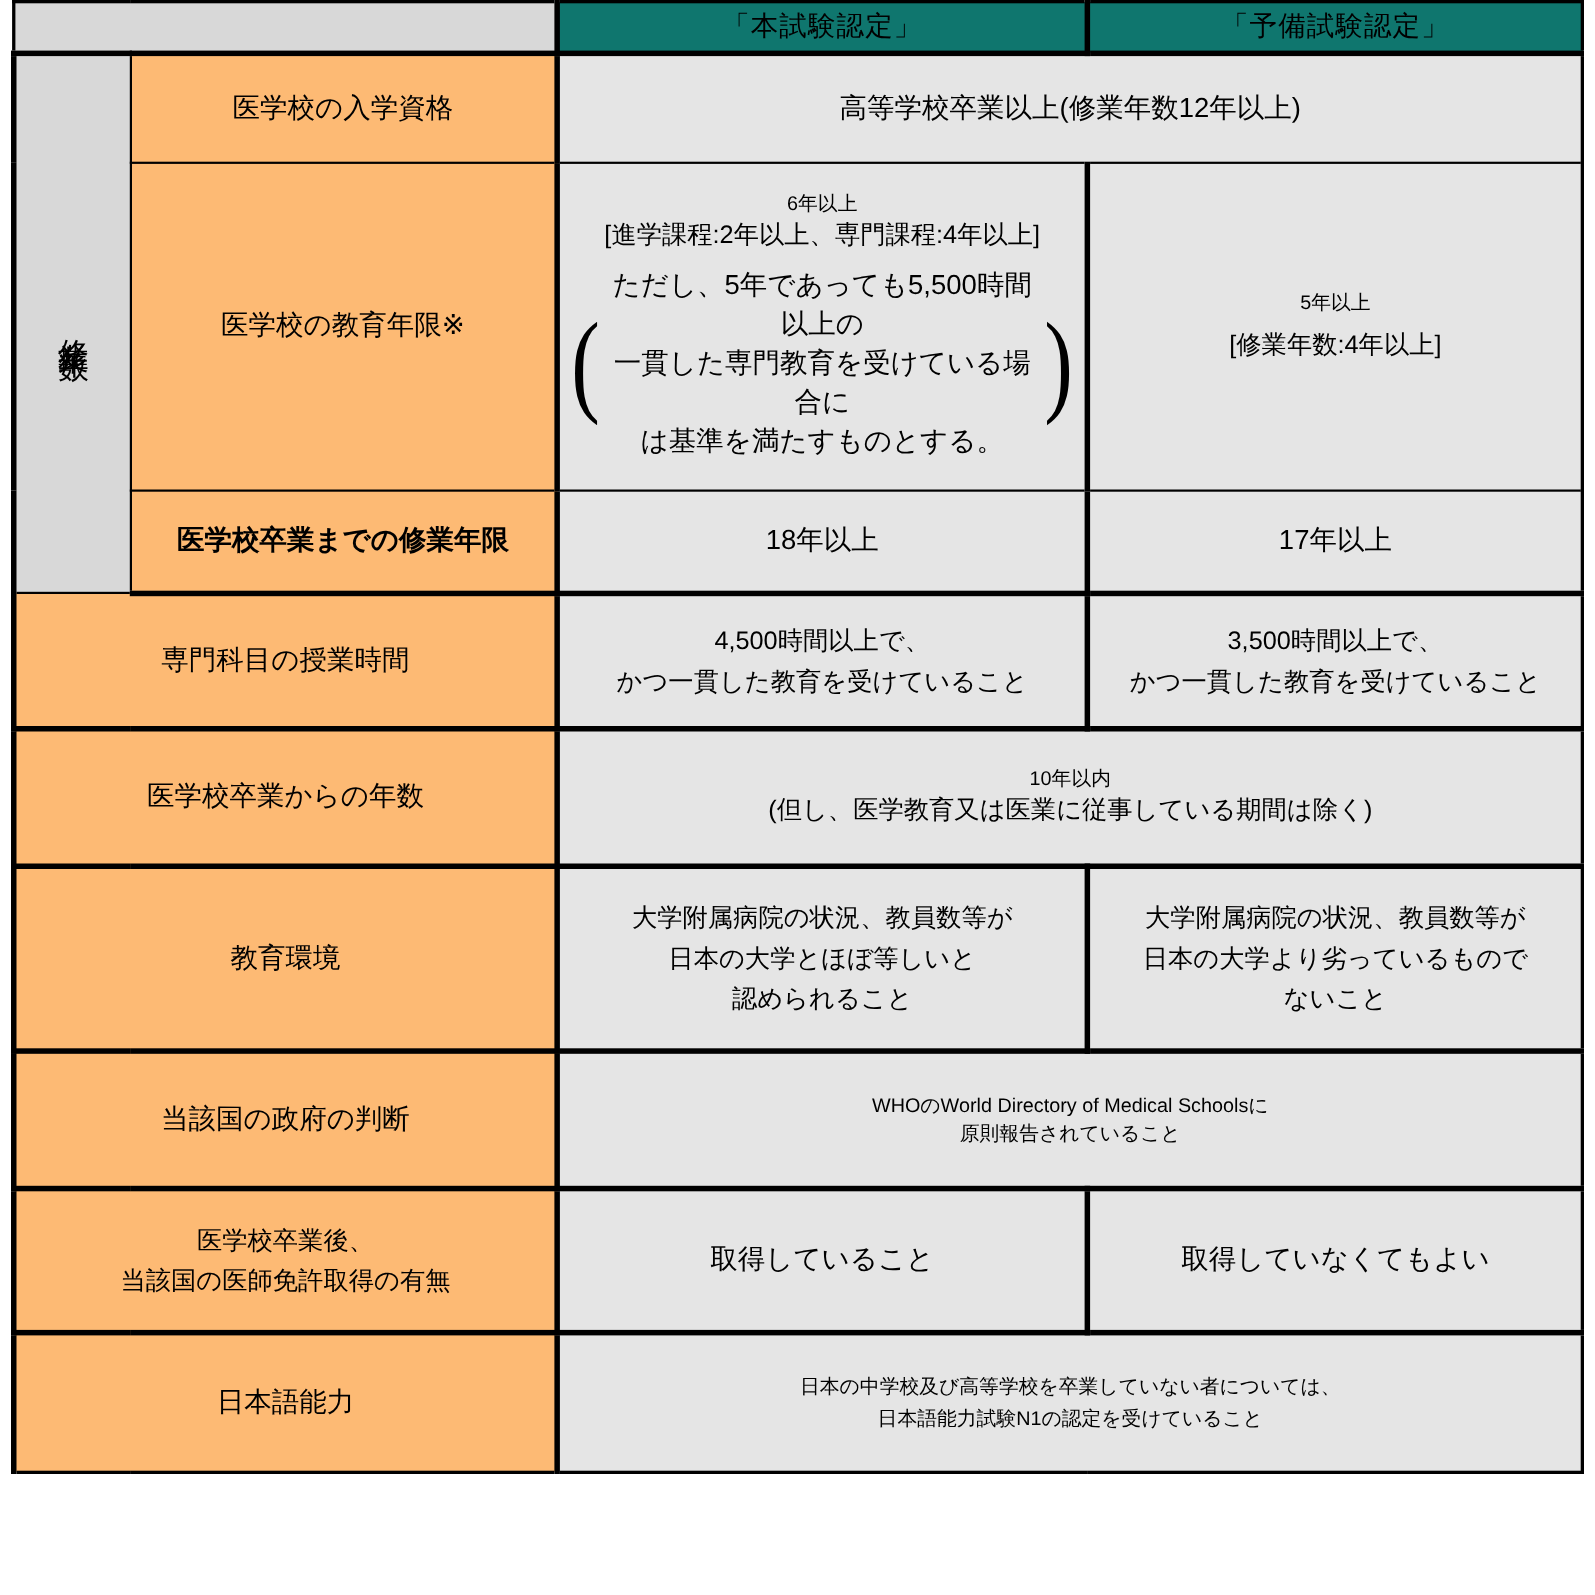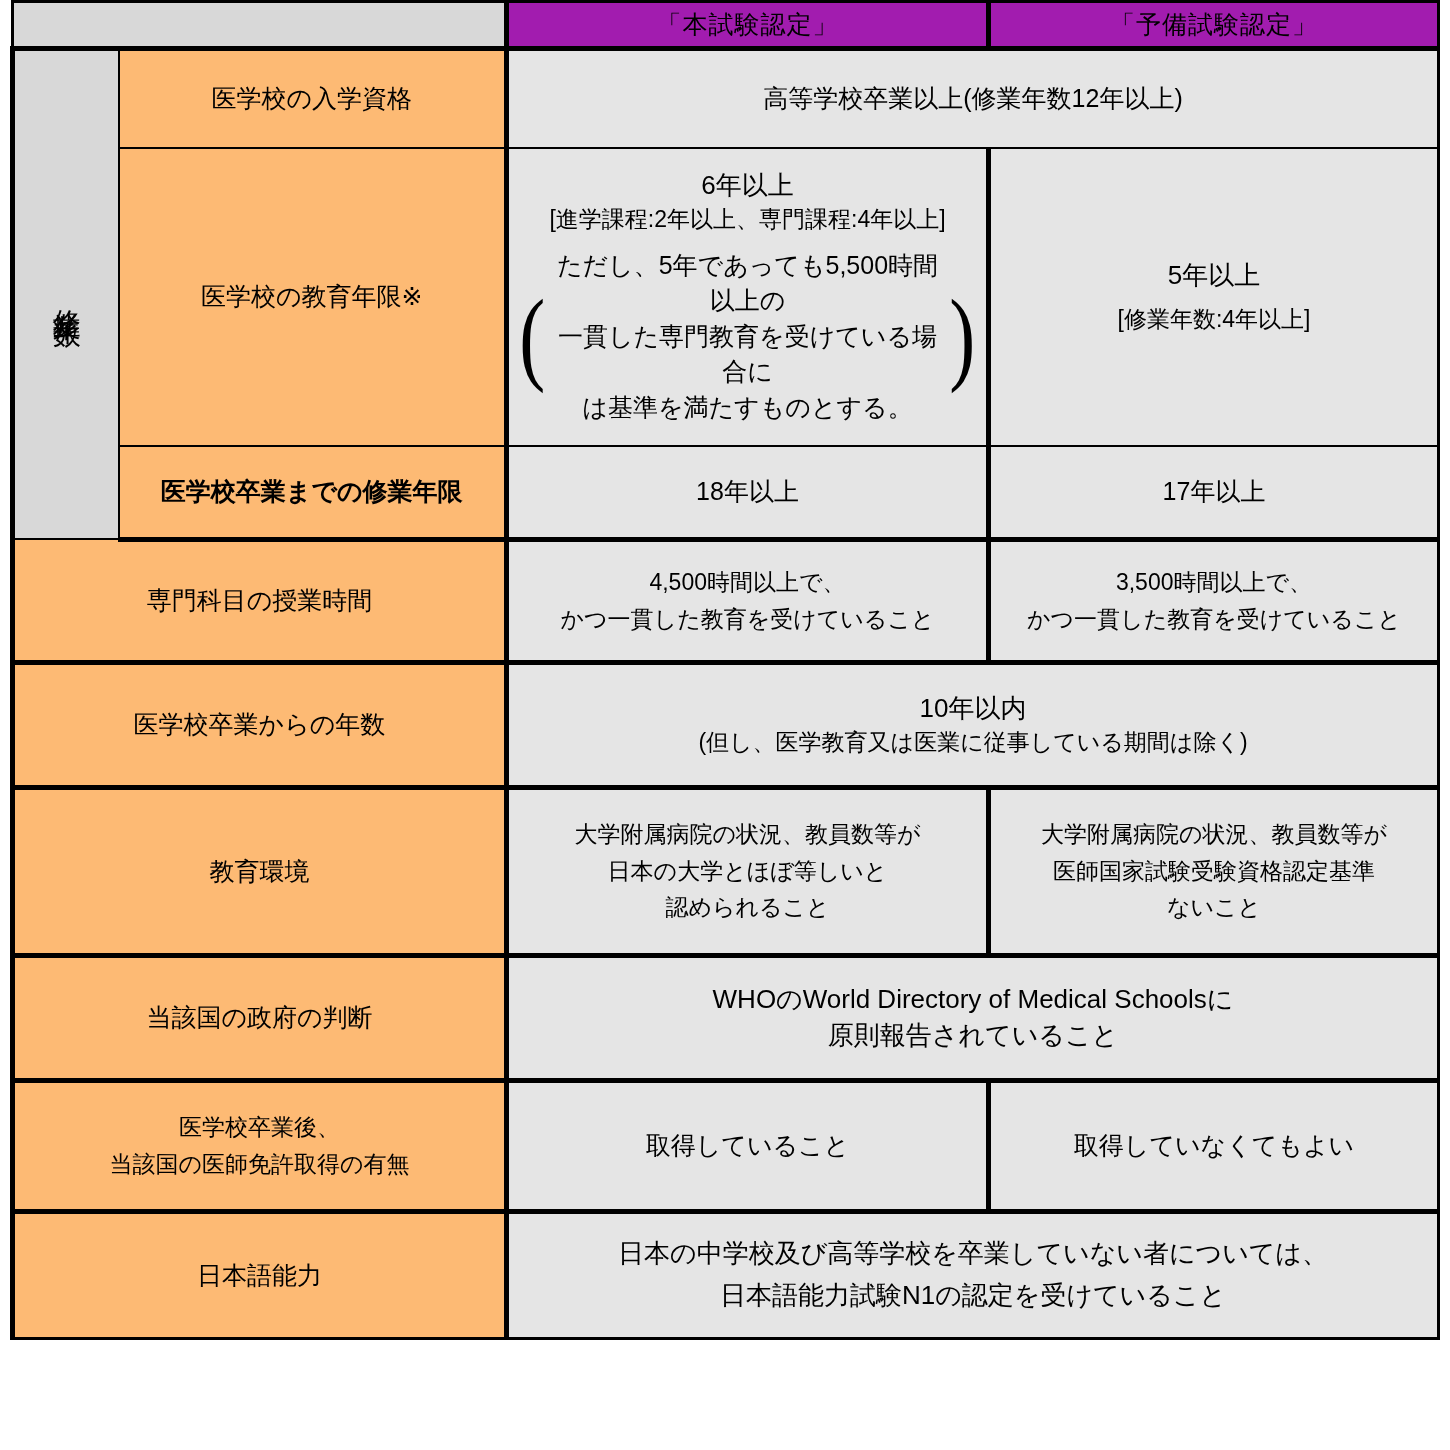--- a/index.html
+++ b/index.html
@@ -58,21 +58,21 @@
 
   .lbl {
     background: #fdba74;
   }
 
   .hdr {
     background: #d8d8d8;
   }
 
   .colhdr {
-    background: #a21caf;
+    background: #0f766e;
     font-size: 34px;
     font-weight: normal;
     letter-spacing: 1px;
   }
 
   
   .vert {
     background: #d8d8d8;
     width: 100px;
   }
@@ -81,21 +81,21 @@
     text-orientation: upright;
     letter-spacing: 4px;
     font-size: 28px;
     display: inline-block;
     line-height: 1;
     margin: 0 auto;
   }
 
   .val { background: #e5e5e5; }
 
-  .big { font-size: 26px; }
+  .big { font-size: 18px; }
   .sm  { font-size: 23px; }
 
   .note-wrap {
     display: flex;
     align-items: center;
     justify-content: center;
     margin-top: 12px;
     gap: 2px;
   }
   .brace {
@@ -192,21 +192,21 @@
 
       <tr>
         <td class="lbl thick-left thick-right thick-bottom" colspan="2" style="height:155px;">教育環境</td>
         <td class="val thick-right thick-bottom">
           <div class="sm lh-mid">大学附属病院の状況、教員数等が</div>
           <div class="sm lh-mid">日本の大学とほぼ等しいと</div>
           <div class="sm lh-mid">認められること</div>
         </td>
         <td class="val thick-bottom">
           <div class="sm lh-mid">大学附属病院の状況、教員数等が</div>
-          <div class="sm lh-mid">医師国家試験受験資格認定基準</div>
+          <div class="sm lh-mid">日本の大学より劣っているもので</div>
           <div class="sm lh-mid">ないこと</div>
         </td>
       </tr>
 
       <tr>
         <td class="lbl thick-left thick-right thick-bottom" colspan="2" style="height:112px;">当該国の政府の判断</td>
         <td class="val thick-bottom" colspan="2">
           <div class="big">WHOのWorld Directory of Medical Schoolsに</div>
           <div class="big">原則報告されていること</div>
         </td>

